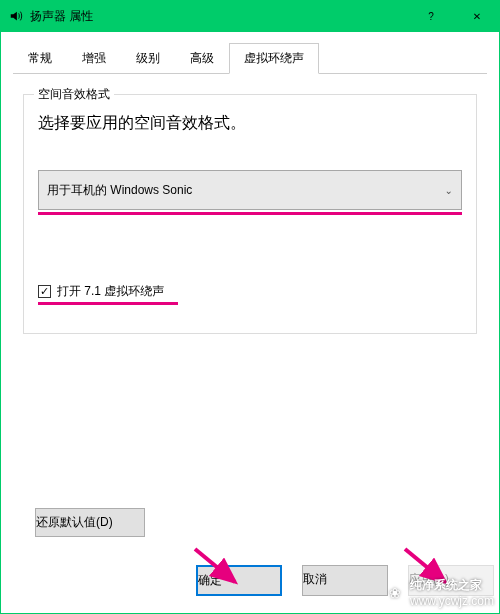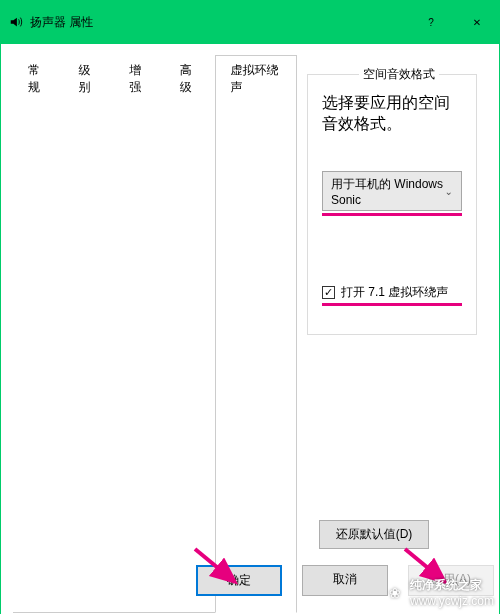--- a/index.html
+++ b/index.html
@@ -8,21 +8,21 @@
     padding: 0;
     width: 500px;
     height: 614px;
     font-family: "Microsoft YaHei", "Segoe UI", Tahoma, sans-serif;
     font-size: 12px;
     background: #fff;
     position: relative;
     overflow: hidden;
   }
   .titlebar {
-    height: 44px;
+    height: 32px;
     background: #00cc6a;
     display: flex;
     align-items: center;
     padding: 0 0 0 8px;
     color: #000;
   }
   .titlebar .icon {
     width: 16px; height: 16px;
     margin-right: 6px;
     display: inline-flex; align-items:center; justify-content:center;
@@ -33,21 +33,21 @@
     display: flex; align-items:center; justify-content:center;
     font-family: "Segoe MDL2 Assets","Segoe UI Symbol", sans-serif;
     font-size: 10px;
   }
   .window-body {
     border: 1px solid #00cc6a;
     border-top: none;
     height: calc(100% - 32px);
     padding: 10px 12px 12px 12px;
     display: flex;
-    flex-direction: row;
+    flex-direction: column;
   }
   .tabs {
     display: flex;
     border-bottom: 1px solid #ccc;
     position: relative;
   }
   .tab {
     padding: 6px 14px 6px 14px;
     font-size: 12px;
     border: 1px solid transparent;
@@ -71,21 +71,20 @@
     position: relative;
     margin-top: 6px;
   }
   .groupbox .legend {
     position: absolute;
     top: -9px;
     left: 10px;
     background: #fff;
     padding: 0 4px;
     font-size: 12px;
-    margin-left: 41px;
   }
   .group-desc {
     font-size: 16px;
     margin-bottom: 36px;
     color: #000;
   }
   .dropdown {
     width: 100%;
     border: 1px solid #a7a7a7;
     background: #e9e9e9;
@@ -136,21 +135,20 @@
     bottom: 18px;
     right: 6px;
     display: flex;
     gap: 20px;
   }
   .btn {
     border: 1px solid #adadad;
     background: #e1e1e1;
     font-size: 12px;
     padding: 5px 0;
-    text-align: center;
     min-width: 86px;
   }
   .btn.wide { min-width: 110px; }
   .btn.primary { border: 2px solid #0078d7; background:#e1e1e1;}
   .arrow {
     position: absolute;
     pointer-events: none;
   }
   .watermark {
     position: absolute;
@@ -183,22 +181,22 @@
   </span>
   <span class="title">扬声器 属性</span>
   <div class="ctl">?</div>
   <div class="ctl">✕</div>
 </div>
 
 <div class="window-body">
 
   <div class="tabs">
     <div class="tab"><span>常规</span></div>
+    <div class="tab"><span>增强</span></div>
     <div class="tab"><span>级别</span></div>
-    <div class="tab"><span>增强</span></div>
     <div class="tab"><span>高级</span></div>
     <div class="tab active"><span>虚拟环绕声</span></div>
   </div>
 
   <div class="tab-content">
 
     <div class="groupbox">
       <span class="legend">空间音效格式</span>
       <div class="group-desc">选择要应用的空间音效格式。</div>
       <div class="dropdown">

